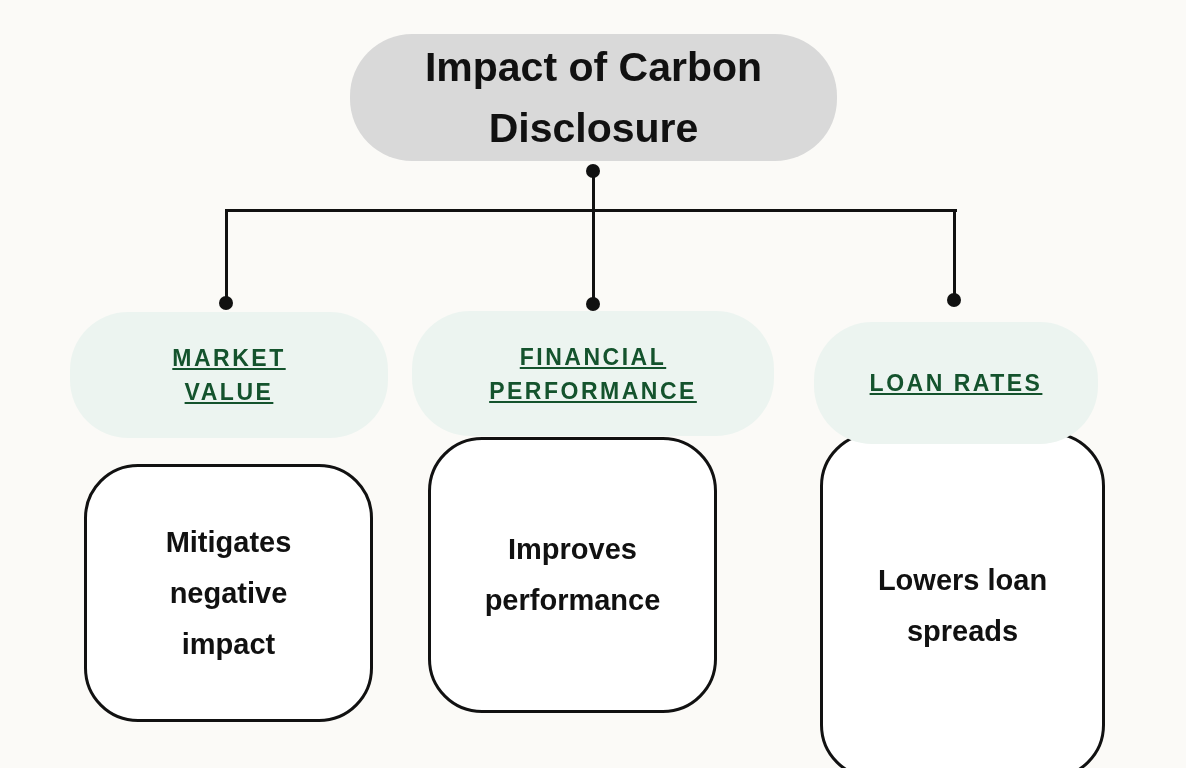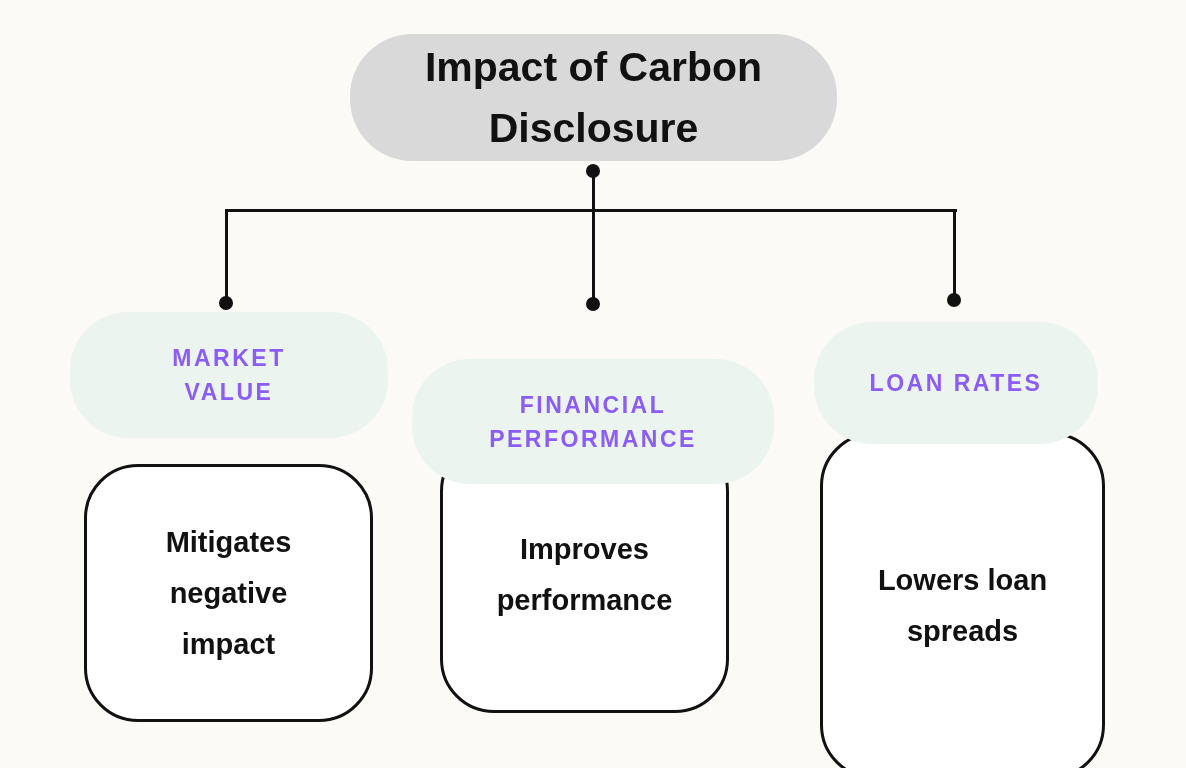--- a/index.html
+++ b/index.html
@@ -40,39 +40,40 @@
     white-space: pre-line;
     color: #111111;
   }
 
   .branch-pill {
     background: #ecf4f0;
     border-radius: 58px;
     z-index: 2;
   }
   .pill-1 { left: 70px;  top: 312px; width: 318px; height: 126px; }
-  .pill-2 { left: 412px; top: 311px; width: 362px; height: 125px; margin-top: 48px; }
+  .pill-2 { left: 412px; top: 311px; width: 362px; height: 125px; }
   .pill-3 { left: 814px; top: 322px; width: 284px; height: 122px; }
   .branch-label {
     font-size: 23px;
     font-weight: 700;
     letter-spacing: 2.5px;
     line-height: 34px;
     white-space: pre-line;
-    color: #8b5cf6;
+    color: #14532d;
+    text-decoration: underline;
   }
 
   .detail-box {
     background: #ffffff;
     border: 3px solid #111111;
     border-radius: 54px;
     z-index: 1;
   }
   .box-1 { left: 84px;  top: 464px; width: 289px; height: 258px; }
-  .box-2 { left: 440px; top: 437px; width: 289px; height: 276px; }
+  .box-2 { left: 428px; top: 437px; width: 289px; height: 276px; }
   .box-3 { left: 820px; top: 432px; width: 285px; height: 347px; }
   .detail-text {
     font-size: 29px;
     font-weight: 700;
     line-height: 51px;
     white-space: pre-line;
     color: #111111;
   }
 
   

